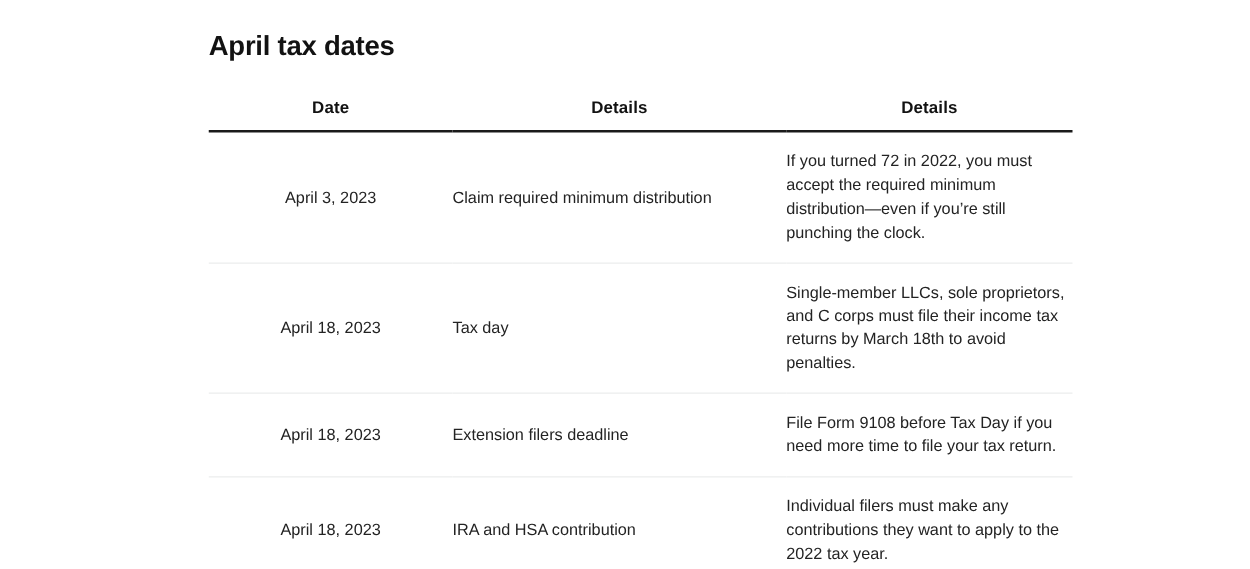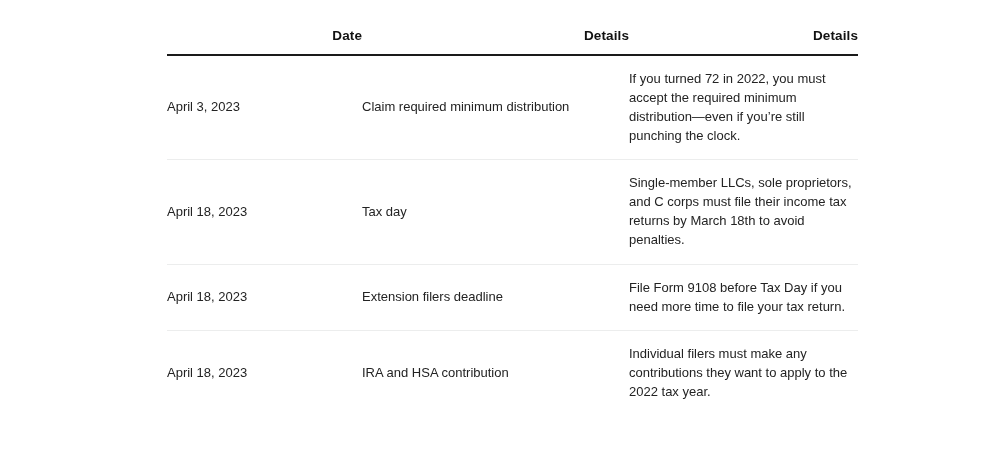--- a/index.html
+++ b/index.html
@@ -44,21 +44,21 @@
     border-collapse: collapse;
     table-layout: fixed;
     margin-top: 28px;
   }
 
   .tax-table col.col-date    { width: 195px; }
   .tax-table col.col-deadline{ width: 267px; }
   .tax-table col.col-details { width: 229px; }
 
   .tax-table thead th {
-    text-align: right;
+    text-align: center;
     font-size: 13.5px;
     font-weight: bold;
     color: #121212;
     padding: 0 0 11px 0;
     vertical-align: bottom;
     border-bottom: 2.5px solid #1a1a1a;
     letter-spacing: 0.1px;
   }
 
   .tax-table tbody td {
@@ -72,29 +72,30 @@
 
   .tax-table tbody td.cell-details {
     vertical-align: middle;
     padding-right: 6px;
   }
 
   .tax-table tbody tr:last-child td {
     border-bottom: none;
   }
 
-  .cell-date     { padding-right: 14px; }
+  .cell-date     { padding-right: 14px; text-align: center; }
   .cell-deadline { padding-right: 20px; margin-top: 11px; }
 </style>
 </head>
 <body>
 
 <div class="page">
   <div class="content">
 
+    <h1 class="page-title">April tax dates</h1>
 
     <table class="tax-table">
       <colgroup>
         <col class="col-date">
         <col class="col-deadline">
         <col class="col-details">
       </colgroup>
       <thead>
         <tr>
           <th>Date</th>

